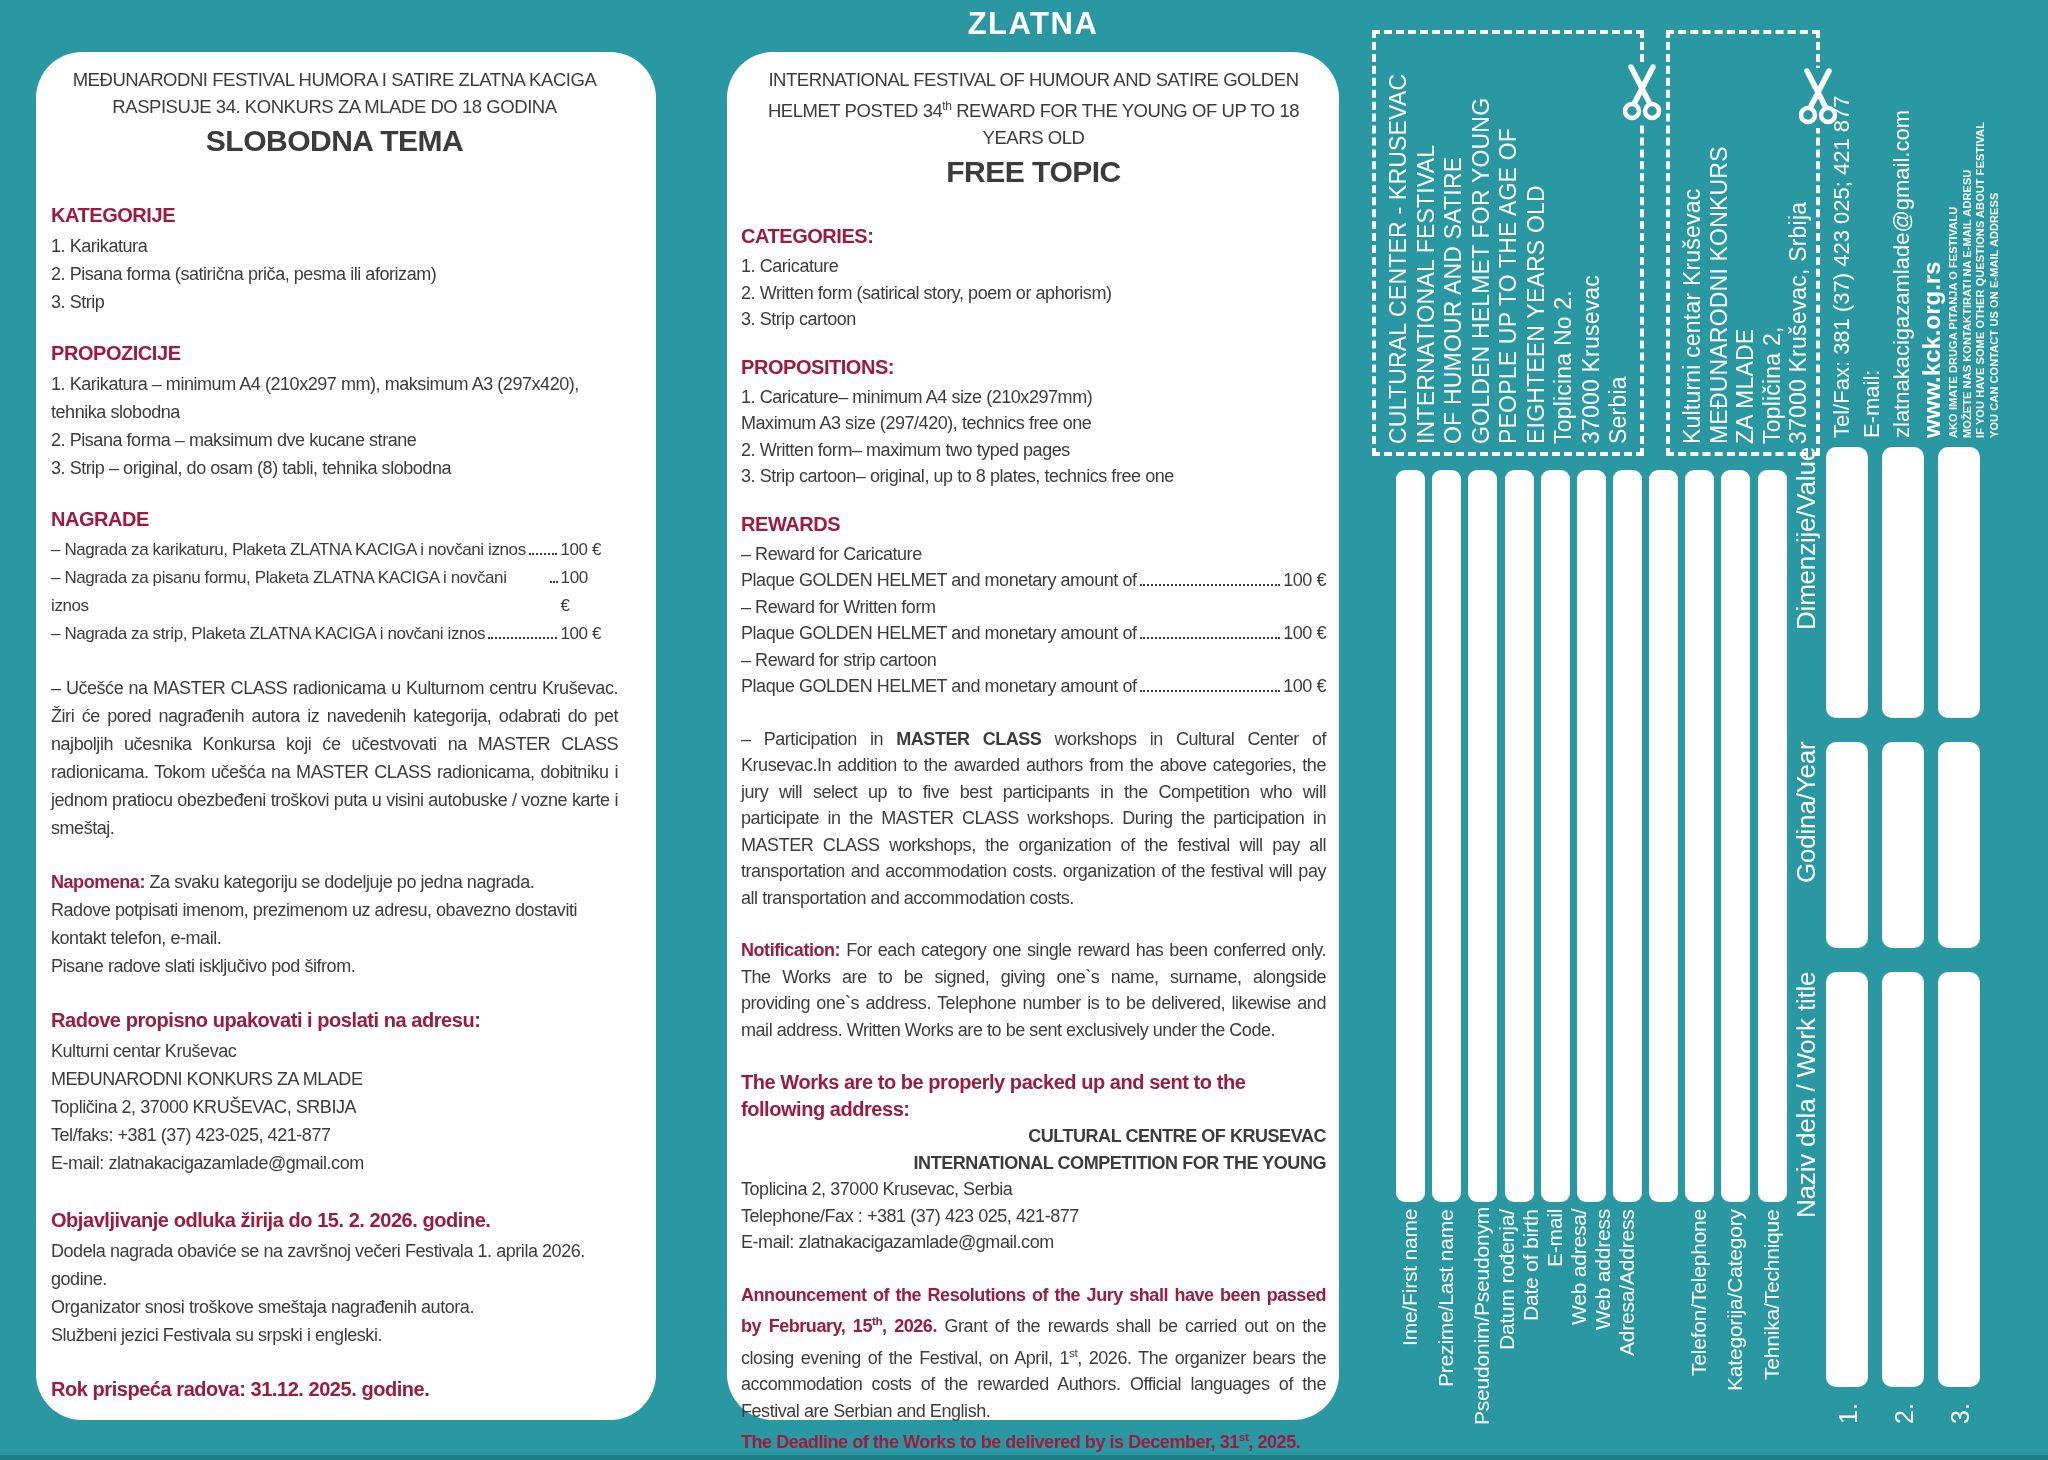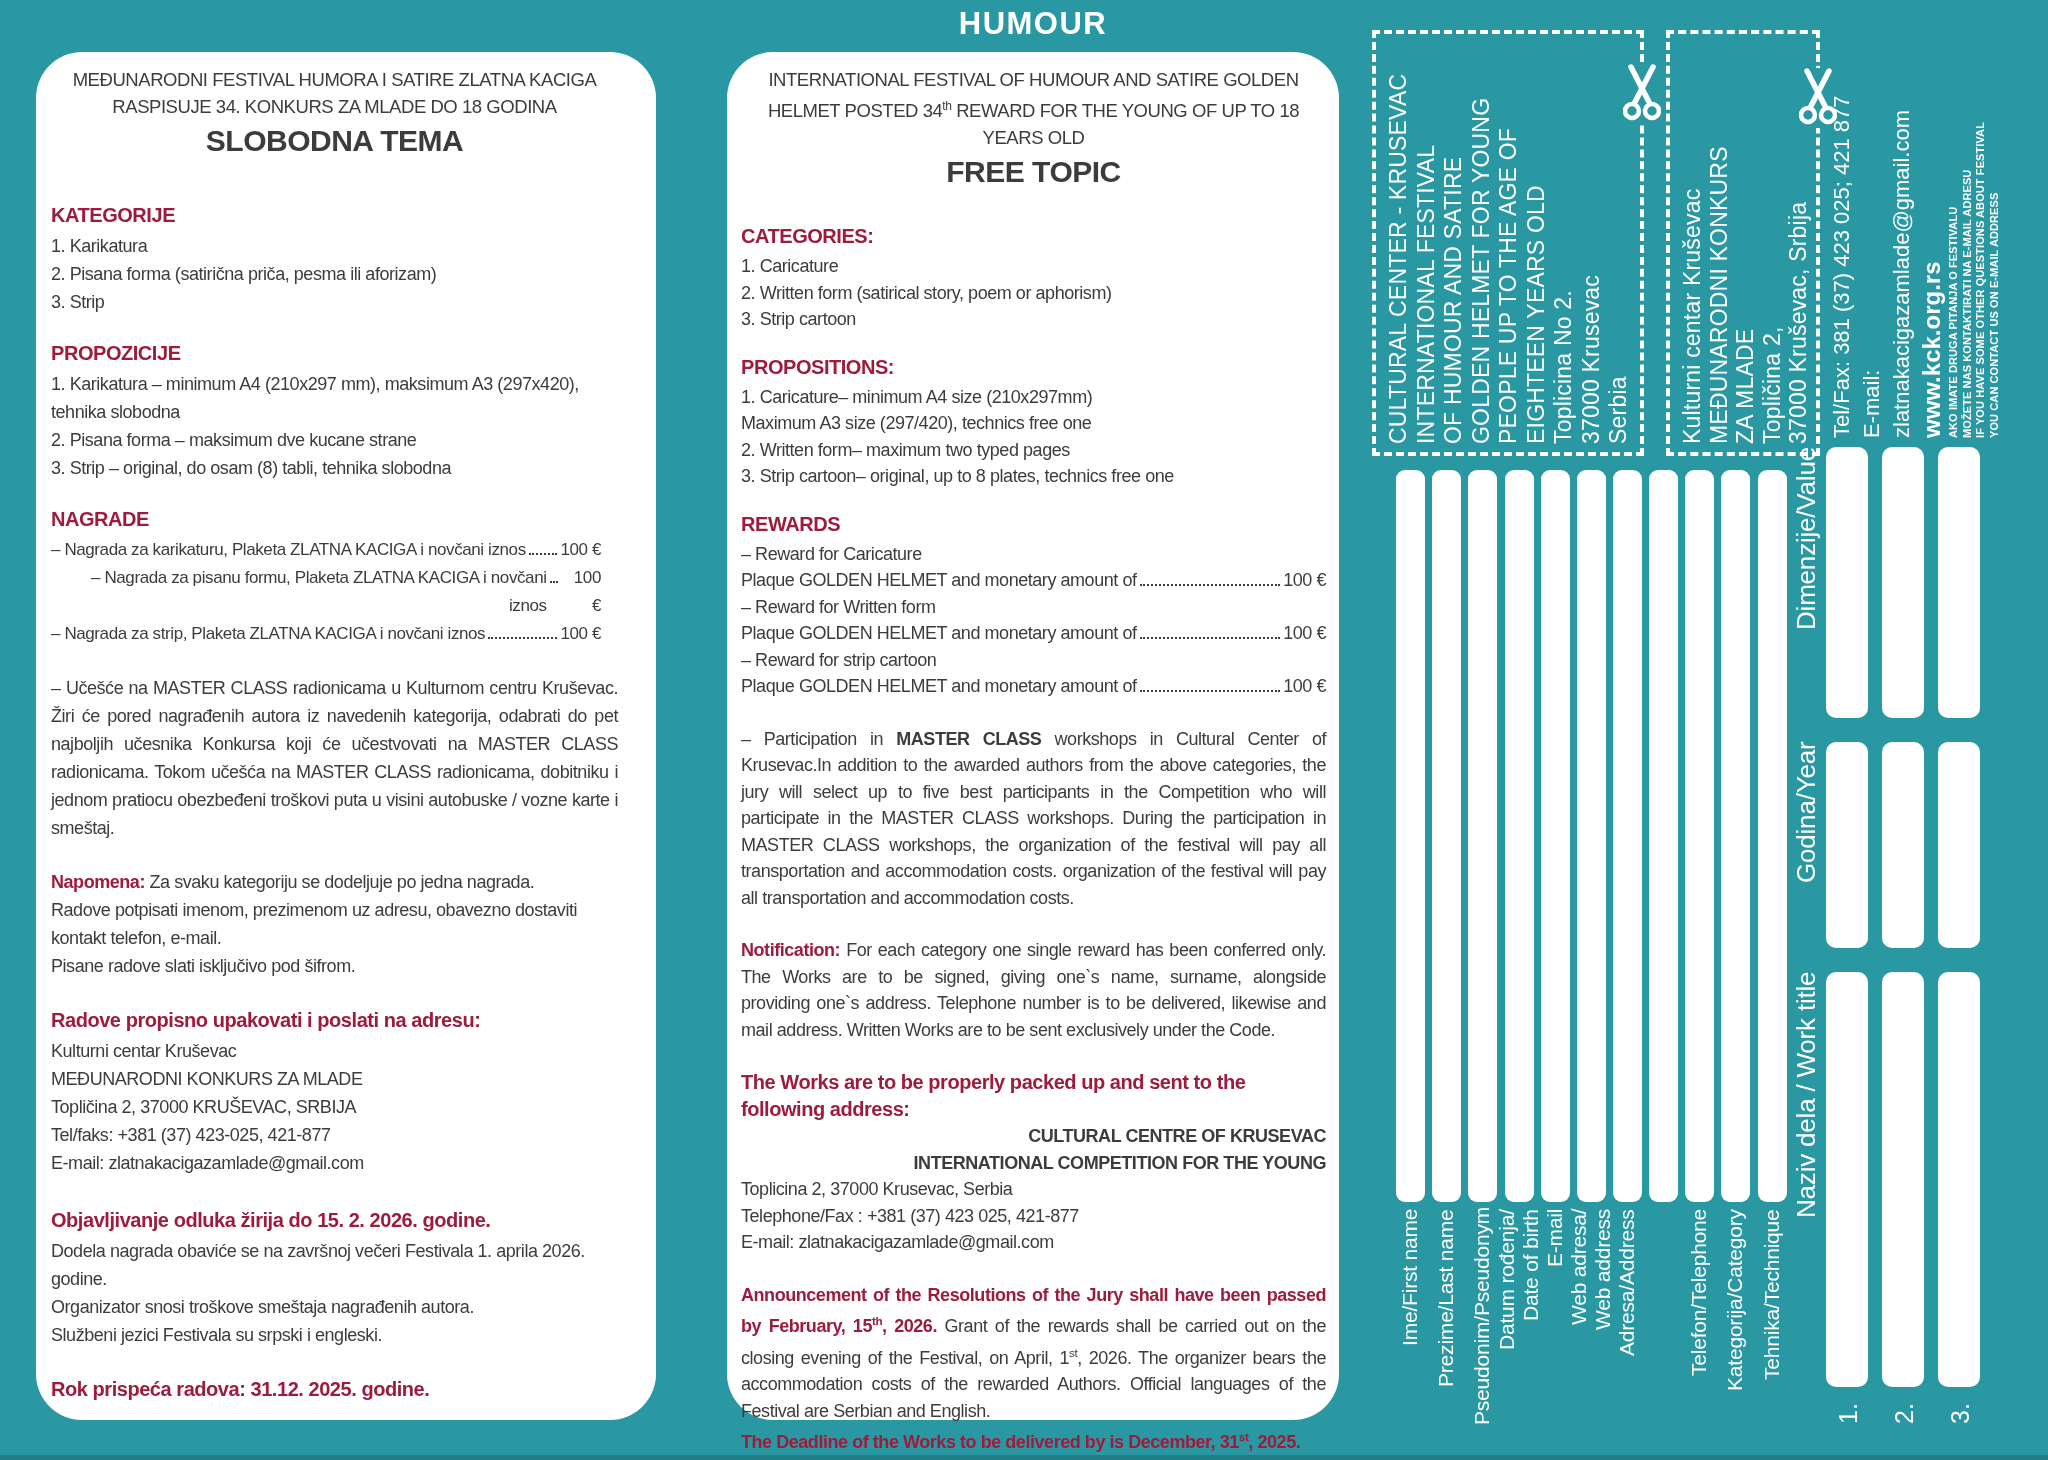--- a/index.html
+++ b/index.html
@@ -26,21 +26,21 @@
   .ln{margin:0;}
   p{margin:0;}
   .mt{margin-top:26px;}
   .just{text-align:justify;}
   .accent{color:#9D1C3D;font-weight:bold;text-align:right;}
   .dkbold{font-weight:bold;text-align:right;}
   sup{font-size:0.65em;}
 
   .dotline{display:flex;align-items:baseline;}
   .dotline .lead{flex:1;border-bottom:2.5px dotted #3C3C3C;margin:0 3px 5px 3px;min-width:8px;}
-  .dotline.sr{width:97%;font-size:17px;letter-spacing:-0.4px;text-align:right;}
+  .dotline.sr{width:97%;font-size:17px;letter-spacing:-0.4px;}
 
   
   .vtext{writing-mode:vertical-rl;transform:rotate(180deg);}
   .anchor-top{text-align:end;}
 
   
   .cutbox{position:absolute;top:30px;height:426px;border:4px dashed #FFFFFF;box-sizing:border-box;}
   #cut-en{left:1372px;width:272px;}
   #cut-sr{left:1666px;width:154px;}
   .cutbox .vtext{width:100%;height:100%;box-sizing:border-box;padding:8px 9px;color:#FFFFFF;
@@ -67,21 +67,21 @@
   
   .glabel{position:absolute;left:1790px;width:34px;color:#FFFFFF;font-size:26px;letter-spacing:-0.2px;line-height:32px;}
   .gbox{position:absolute;width:42px;background:#FFFFFF;border-radius:10px;}
   .gnum{position:absolute;top:1390px;height:34px;color:#FFFFFF;font-size:25px;}
 </style>
 </head>
 <body>
 
 <div id="stage">
 
-  <div class="hdr" id="hdr-right">HUMOUR</div>
+  <div class="hdr" id="hdr-right">ZLATNA</div>
 
   <section class="panel" id="panel-pravila">
     <div class="intro">
       <div>MEĐUNARODNI FESTIVAL HUMORA I SATIRE ZLATNA KACIGA</div>
       <div>RASPISUJE 34. KONKURS ZA MLADE DO 18 GODINA</div>
       <div class="bigtitle">SLOBODNA TEMA</div>
     </div>
 
     <h3 class="sect" style="margin-top:40px">KATEGORIJE</h3>
     <div class="ln">1. Karikatura</div>

